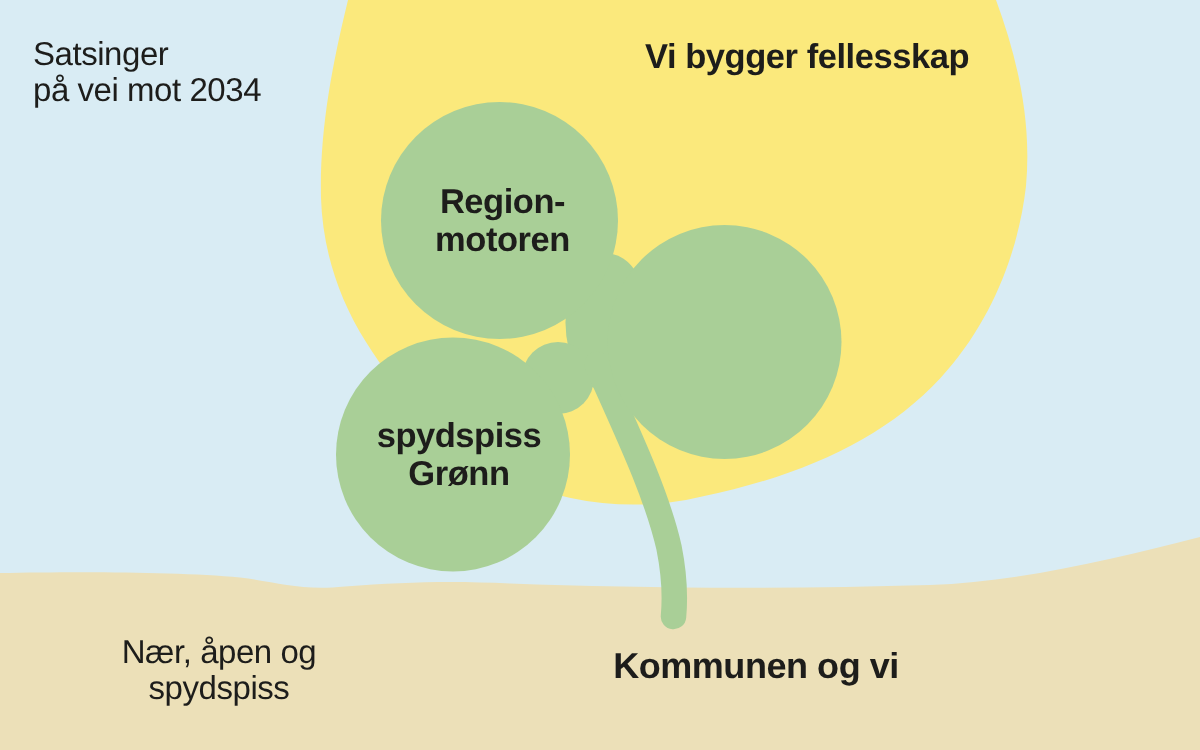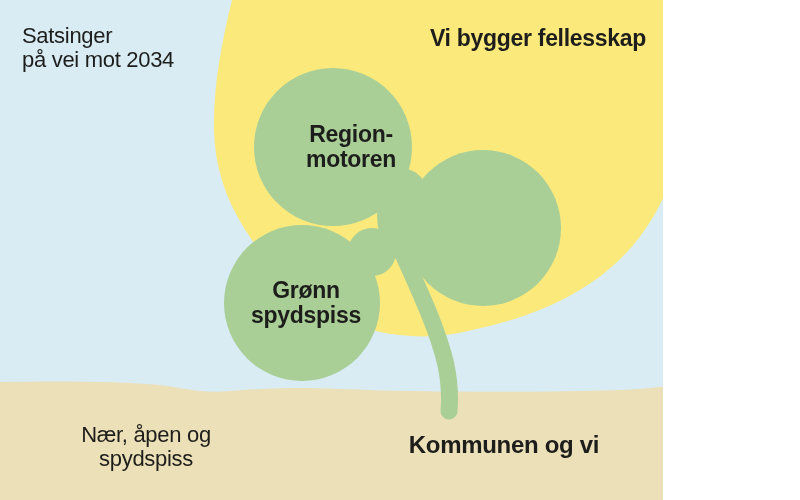--- a/index.html
+++ b/index.html
@@ -3,21 +3,21 @@
 <meta charset="utf-8">
 <style>
   html, body {
     margin: 0;
     padding: 0;
     background: #ffffff;
     font-family: "Liberation Sans", "DejaVu Sans", sans-serif;
   }
   .stage {
     position: relative;
-    width: 663px;
+    width: 800px;
     height: 500px;
     overflow: hidden;
   }
   .stage svg {
     position: absolute;
     left: 0;
     top: 0;
     width: 800px;
     height: 500px;
     display: block;
@@ -93,29 +93,29 @@
     </g>
   </svg>
 
   <div class="label corner-title" style="left:22px; top:24px;">
     <span class="line">Satsinger</span>
     <span class="line">på vei mot 2034</span>
   </div>
 
   <div class="label sun-label centered" style="left:538px; top:38px;">Vi bygger fellesskap</div>
 
-  <div class="label leaf-label centered" style="left:351px; top:147px;">
+  <div class="label leaf-label centered" style="left:335px; top:147px;">
     <span class="line">Region-</span>
     <span class="line">motoren</span>
   </div>
 
 
   <div class="label leaf-label centered" style="left:306px; top:303px;">
+    <span class="line">spydspiss</span>
     <span class="line">Grønn</span>
-    <span class="line">spydspiss</span>
   </div>
 
   <div class="label values-label centered" style="left:146px; top:447px;">
     <span class="line">Nær, åpen og</span>
     <span class="line">spydspiss</span>
   </div>
 
   <div class="label ground-label centered" style="left:461px; top:445px;">Kommunen og vi</div>
 
 </div>

